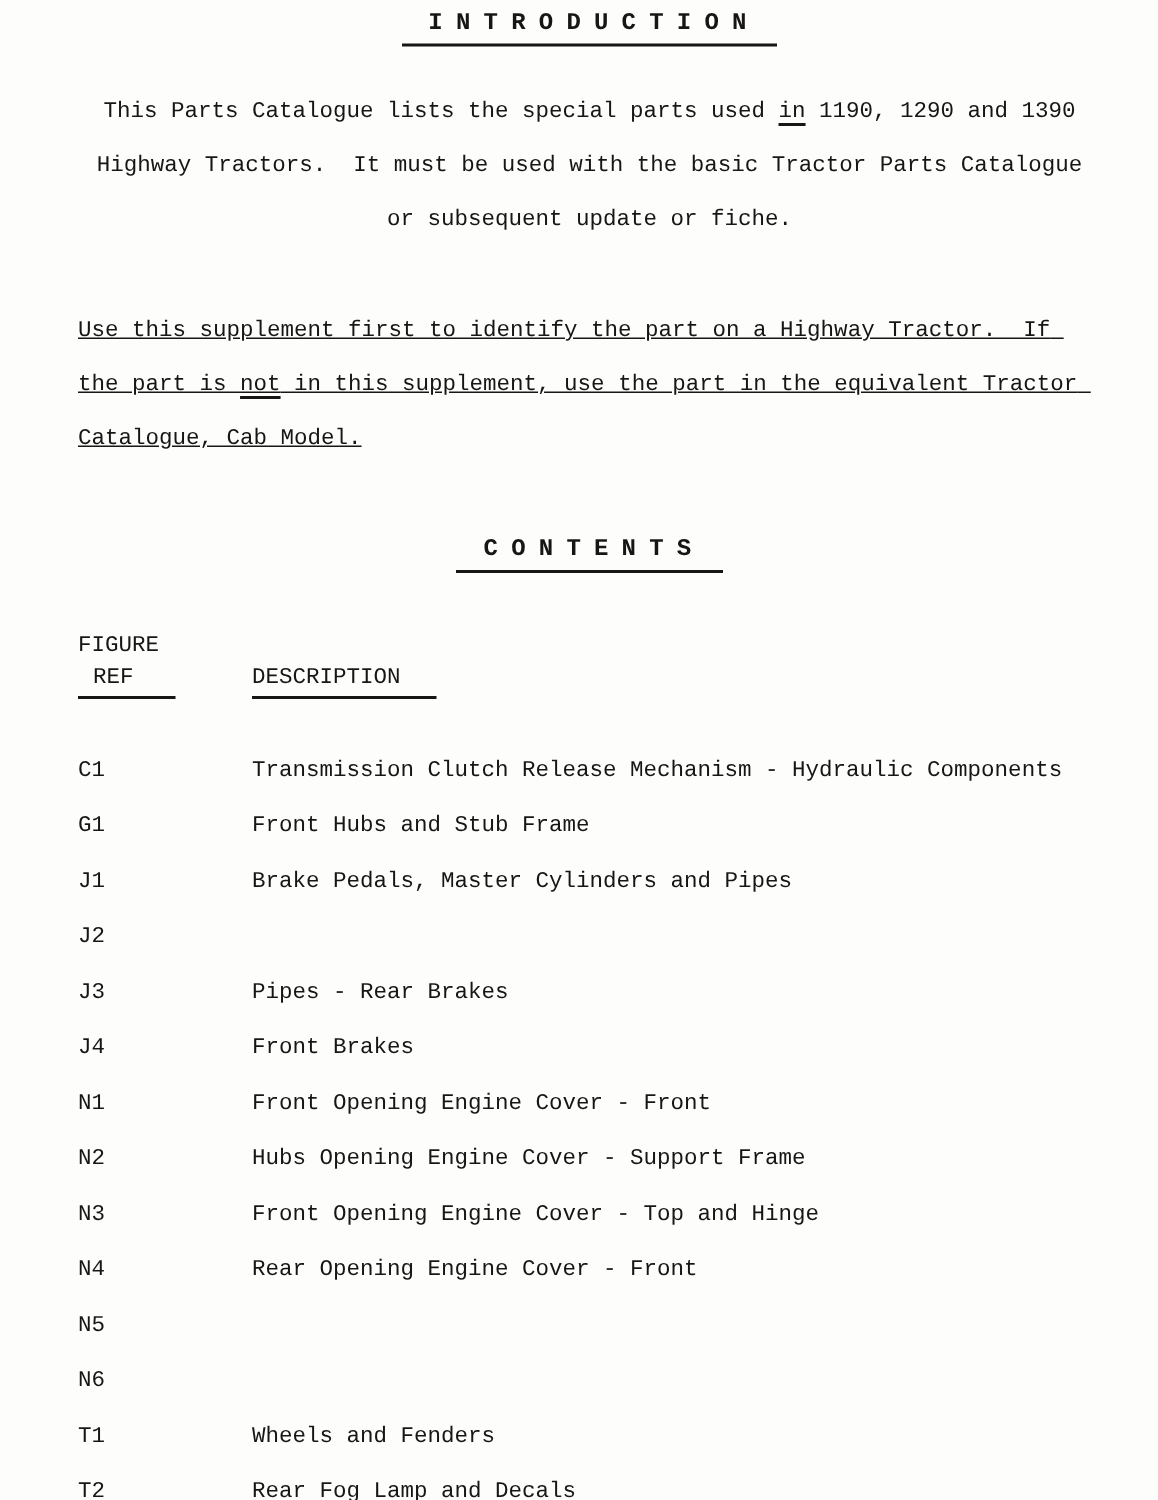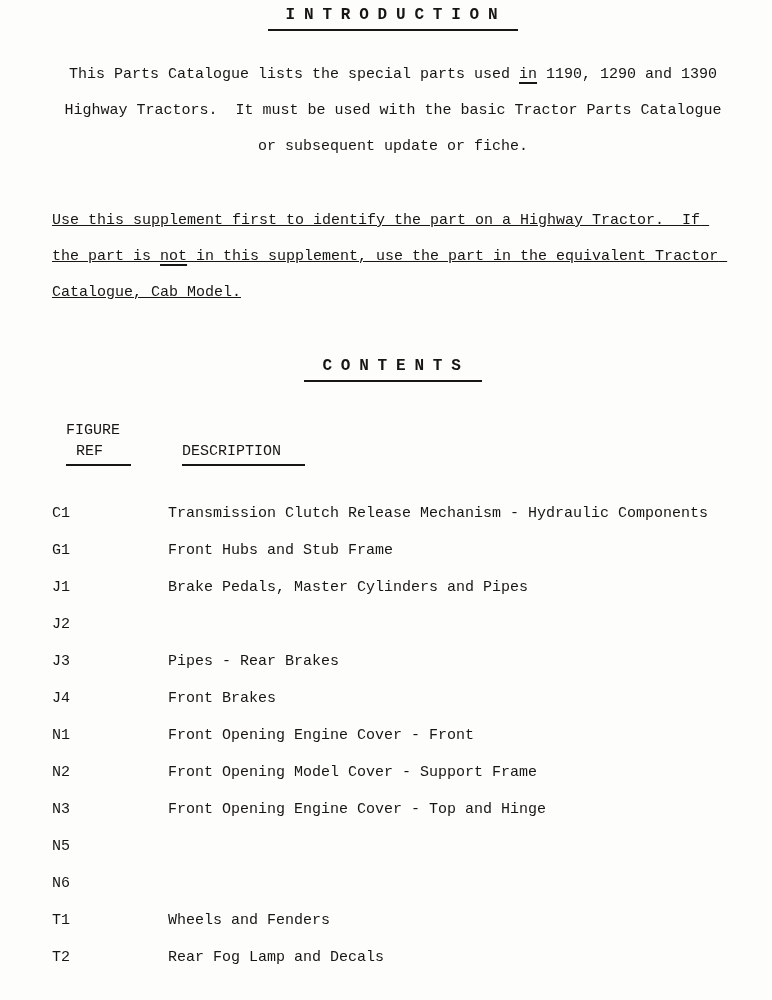--- a/index.html
+++ b/index.html
@@ -38,21 +38,21 @@
     text-decoration-thickness: 2px;
     text-underline-offset: 4px;
   }
   .contents-heading-wrap { text-align: center; margin-top: 46px; }
   .table-header {
     display: flex;
     align-items: flex-end;
     margin-top: 38px;
     line-height: 21px;
   }
-  .col-ref-header { width: 116px; margin-left: 14px; }
+  .col-ref-header { width: 116px; }
   .figure-label { padding-left: 0; }
   .ref-label {
     display: inline-block;
     padding: 0 28px 2px 10px;
     border-bottom: 2px solid #171614;
   }
   .desc-label {
     display: inline-block;
     padding: 0 24px 2px 0;
     border-bottom: 2px solid #171614;
@@ -124,28 +124,32 @@
         <span class="desc">Front Brakes</span>
       </div>
 
       <div class="row">
         <span class="ref">N1</span>
         <span class="desc">Front Opening Engine Cover - Front</span>
       </div>
 
       <div class="row">
         <span class="ref">N2</span>
-        <span class="desc">Front Opening Model Cover - Support Frame</span>
+        <span class="desc">Hubs Opening Engine Cover - Support Frame</span>
       </div>
 
       <div class="row">
         <span class="ref">N3</span>
         <span class="desc">Front Opening Engine Cover - Top and Hinge</span>
       </div>
 
+      <div class="row">
+        <span class="ref">N4</span>
+        <span class="desc">Rear Opening Engine Cover - Front</span>
+      </div>
 
       <div class="row">
         <span class="ref">N5</span>
       </div>
 
       <div class="row">
         <span class="ref">N6</span>
       </div>
 
       <div class="row">

